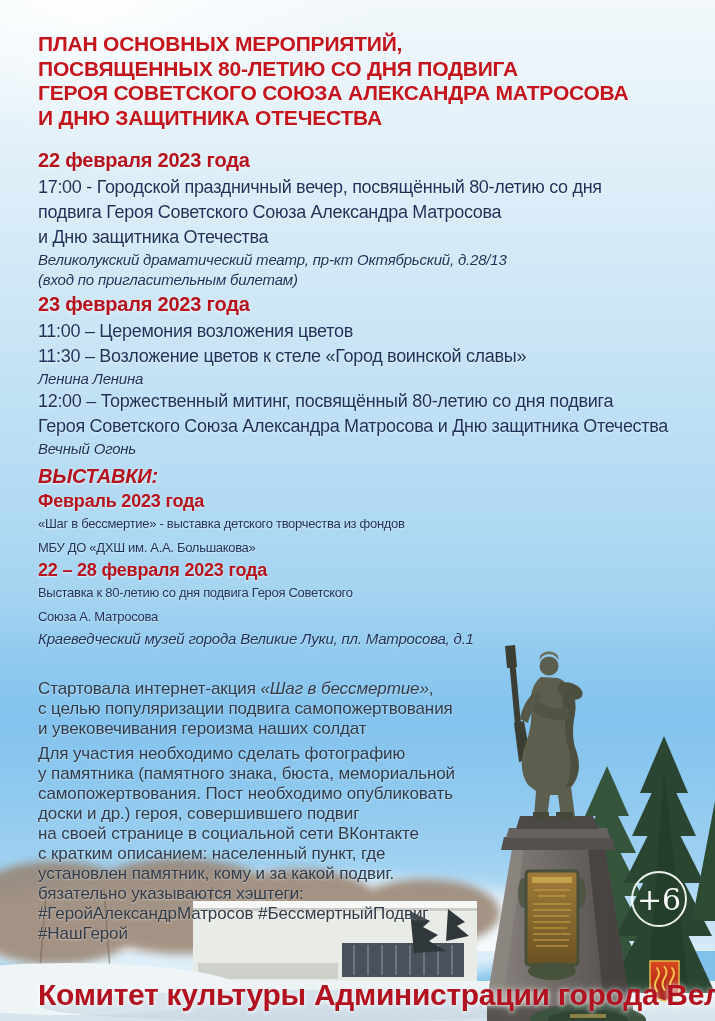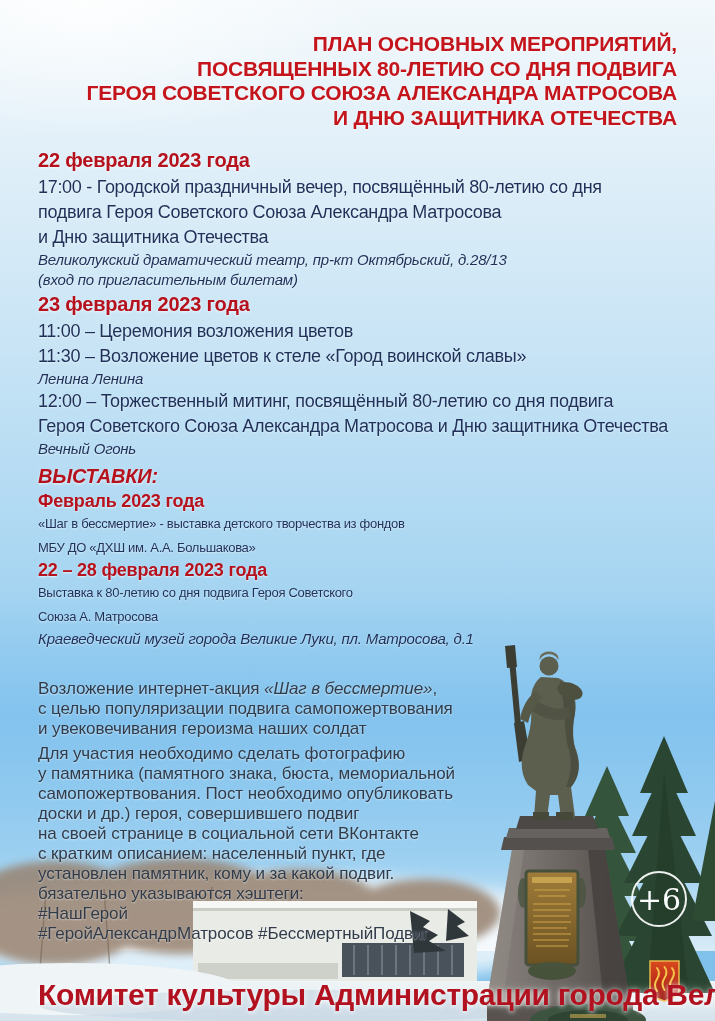--- a/index.html
+++ b/index.html
@@ -8,21 +8,21 @@
     font-family:"Liberation Sans","DejaVu Sans",sans-serif;
     background:linear-gradient(180deg,#f2f8fb 0%,#e2f0f9 14%,#c8e4f5 34%,#abd7f2 54%,#93cbee 70%,#83c3ec 84%,#7fc0ea 100%);
   }
   .poster::before{
     content:"";position:absolute;inset:0;z-index:0;
     background:radial-gradient(ellipse 420px 200px at 12% 0%,rgba(255,255,255,.85),rgba(255,255,255,0) 70%);
   }
   .content{position:absolute;inset:0;z-index:2;padding:0 38px;}
   .photo{position:absolute;left:0;bottom:0;z-index:1;display:block;}
 
-  .title-block{margin-top:32px;text-align:right;}
+  .title-block{margin-top:32px;text-align:left;}
   .title-line{
     color:#c4151c;font-weight:700;font-size:21px;line-height:24.5px;letter-spacing:-0.2px;
     text-shadow:0 1px 3px rgba(255,255,255,.75);white-space:nowrap;
   }
   .sec-h{
     color:#b5121e;font-weight:700;font-size:20px;line-height:24px;letter-spacing:-0.2px;
     text-shadow:0 1px 3px rgba(255,255,255,.75);margin-bottom:3px;white-space:nowrap;
   }
   .mt18{margin-top:18px;} .mt2{margin-top:2px;} .mt5{margin-top:5px;font-style:italic;}
   .event-line{
@@ -248,35 +248,35 @@
       <div class="exh-line">МБУ ДО «ДХШ им. А.А. Большакова»</div>
       <div class="period-line">22 – 28 февраля 2023 года</div>
       <div class="exh-line">Выставка к 80-летию со дня подвига Героя Советского</div>
       <div class="exh-line">Союза А. Матросова</div>
       <div class="venue-line">Краеведческий музей города Великие Луки, пл. Матросова, д.1</div>
     </div>
   </div>
 
   <div class="action">
     <div class="para-line">
-      <span>Возложение интернет-акция </span><span class="it">«Шаг в бессмертие»</span><span>,</span>
+      <span>Стартовала интернет-акция </span><span class="it">«Шаг в бессмертие»</span><span>,</span>
     </div>
     <div class="para-line">с целью популяризации подвига самопожертвования</div>
     <div class="para-line">и увековечивания героизма наших солдат</div>
     <div class="para-gap"></div>
     <div class="para-line">Для участия необходимо сделать фотографию</div>
     <div class="para-line">у памятника (памятного знака, бюста, мемориальной</div>
     <div class="para-line">самопожертвования. Пост необходимо опубликовать</div>
     <div class="para-line">доски и др.) героя, совершившего подвиг</div>
     <div class="para-line">на своей странице в социальной сети ВКонтакте</div>
     <div class="para-line">с кратким описанием: населенный пункт, где</div>
     <div class="para-line">установлен памятник, кому и за какой подвиг.</div>
     <div class="para-line">бязательно указываются хэштеги:</div>
+    <div class="para-line">#ГеройАлександрМатросов #БессмертныйПодвиг</div>
     <div class="para-line">#НашГерой</div>
-    <div class="para-line">#ГеройАлександрМатросов #БессмертныйПодвиг</div>
   </div>
 
   <div class="age-badge">
     <span>+6</span>
   </div>
 
   <svg class="city-emblem" width="33" height="42" viewBox="0 0 33 42">
     <defs>
       <linearGradient id="emb" x1="0" y1="0" x2="0" y2="1">
         <stop offset="0" stop-color="#da4a1e"></stop>

